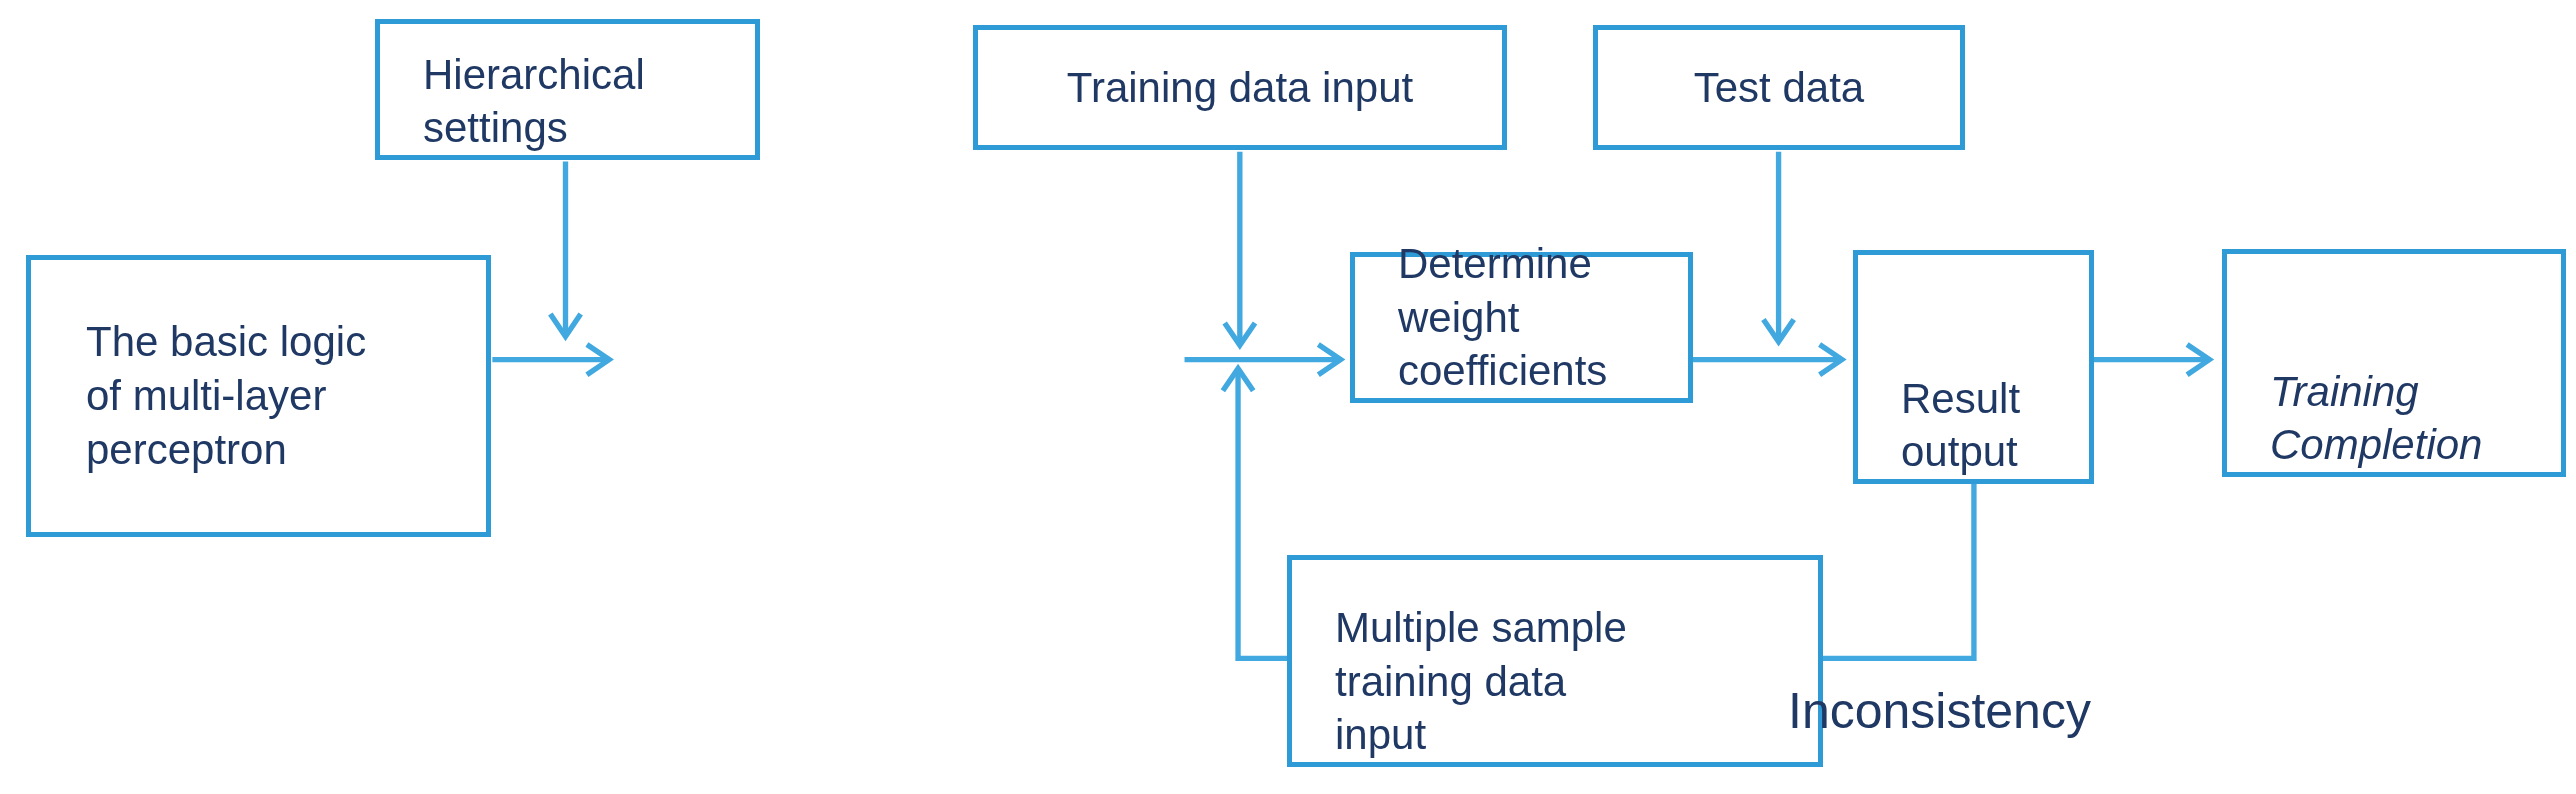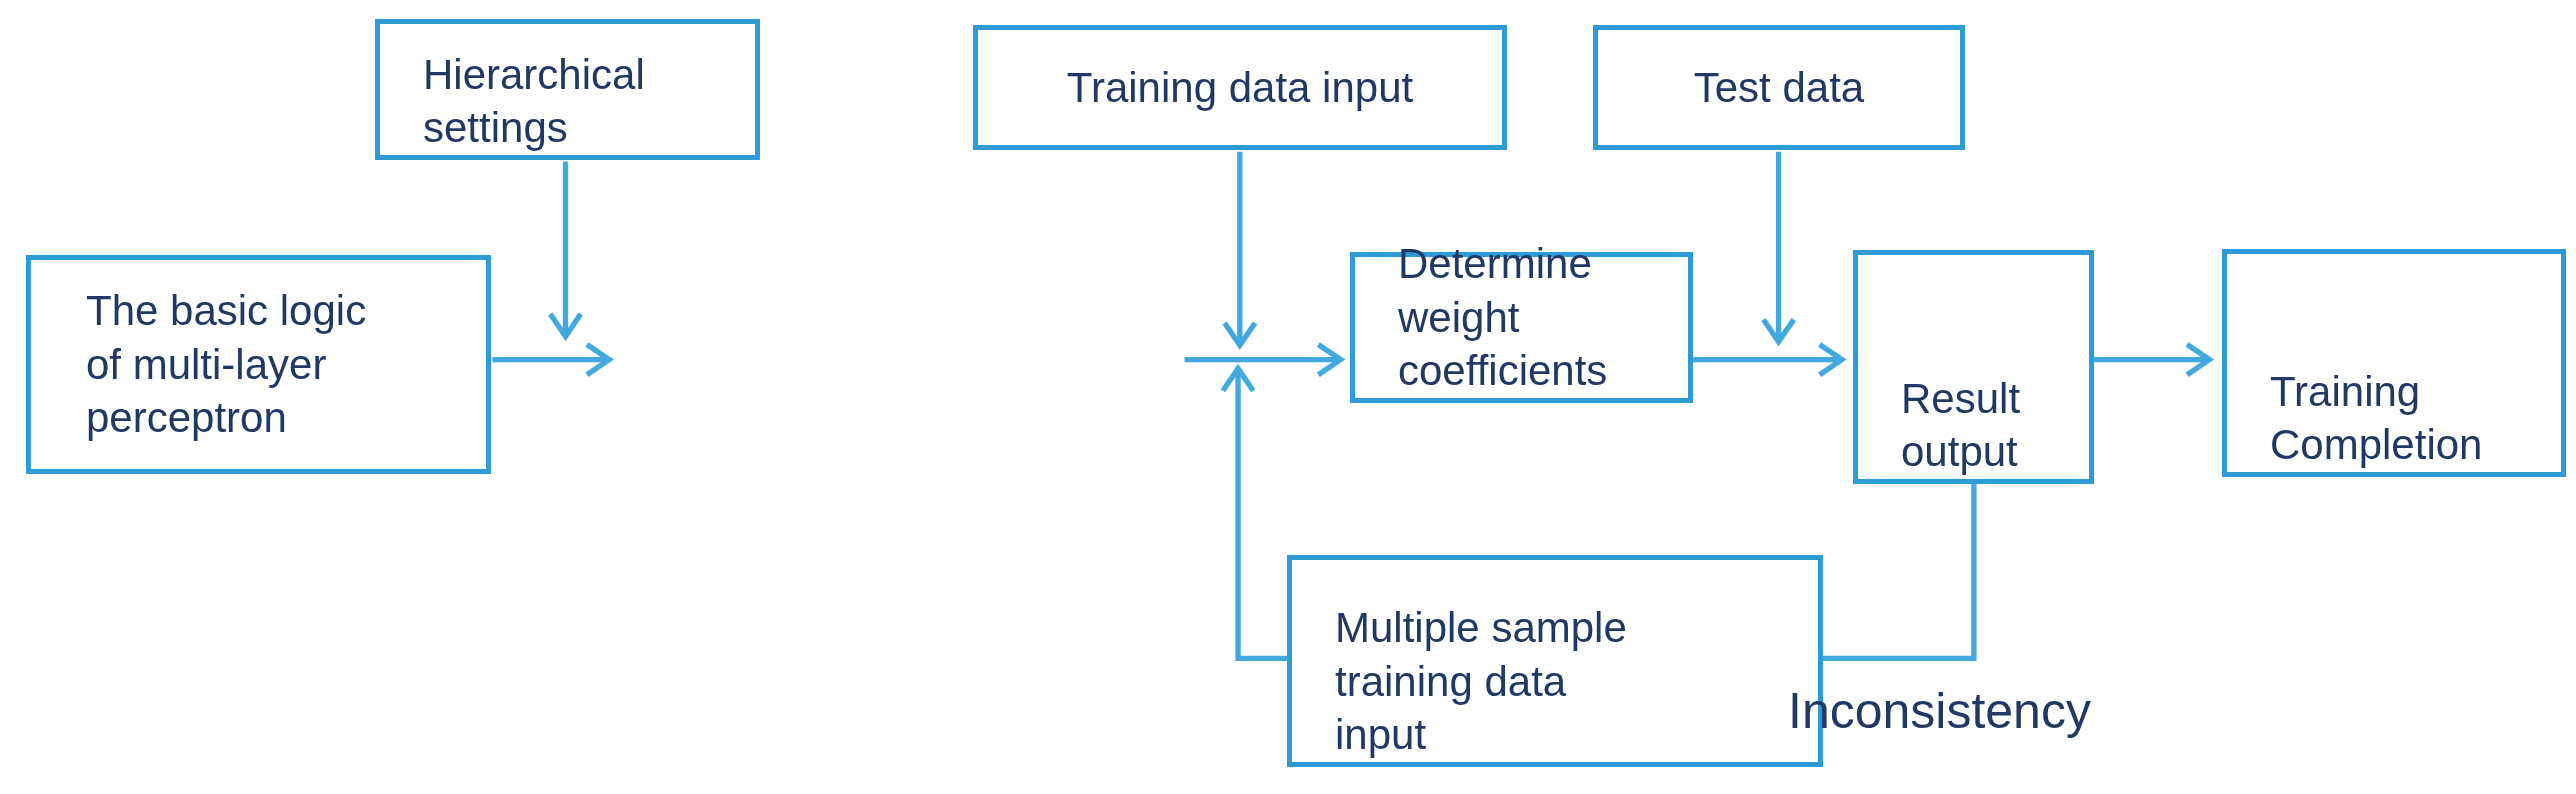--- a/index.html
+++ b/index.html
@@ -78,39 +78,39 @@
   </div>
 
   <div class="node center" style="left:973px;top:25px;width:534px;height:125px;">
     <span class="node-label">Training data input</span>
   </div>
 
   <div class="node center" style="left:1593px;top:25px;width:372px;height:125px;">
     <span class="node-label">Test data</span>
   </div>
 
-  <div class="node pad-wide" style="left:26px;top:255px;width:465px;height:219px;">
+  <div class="node pad-wide" style="left:26px;top:255px;width:465px;height:282px;">
     <span class="node-label">The basic logic
 of multi-layer
 perceptron</span>
   </div>
 
 
   <div class="node pad" style="left:1350px;top:252px;width:343px;height:151px;">
     <span class="node-label">Determine
 weight
 coefficients</span>
   </div>
 
   <div class="node pad" style="left:1853px;top:250px;width:241px;height:234px;">
     <span class="node-label">Result
 output</span>
   </div>
 
-  <div class="node pad" style="left:2222px;top:249px;width:344px;height:228px;">
+  <div class="node pad" style="left:2222px;top:249px;width:344px;height:228px;font-style:italic;">
     <span class="node-label">Training
 Completion</span>
   </div>
 
   <div class="node pad" style="left:1287px;top:555px;width:536px;height:212px;">
     <span class="node-label">Multiple sample
 training data
 input</span>
   </div>
 

